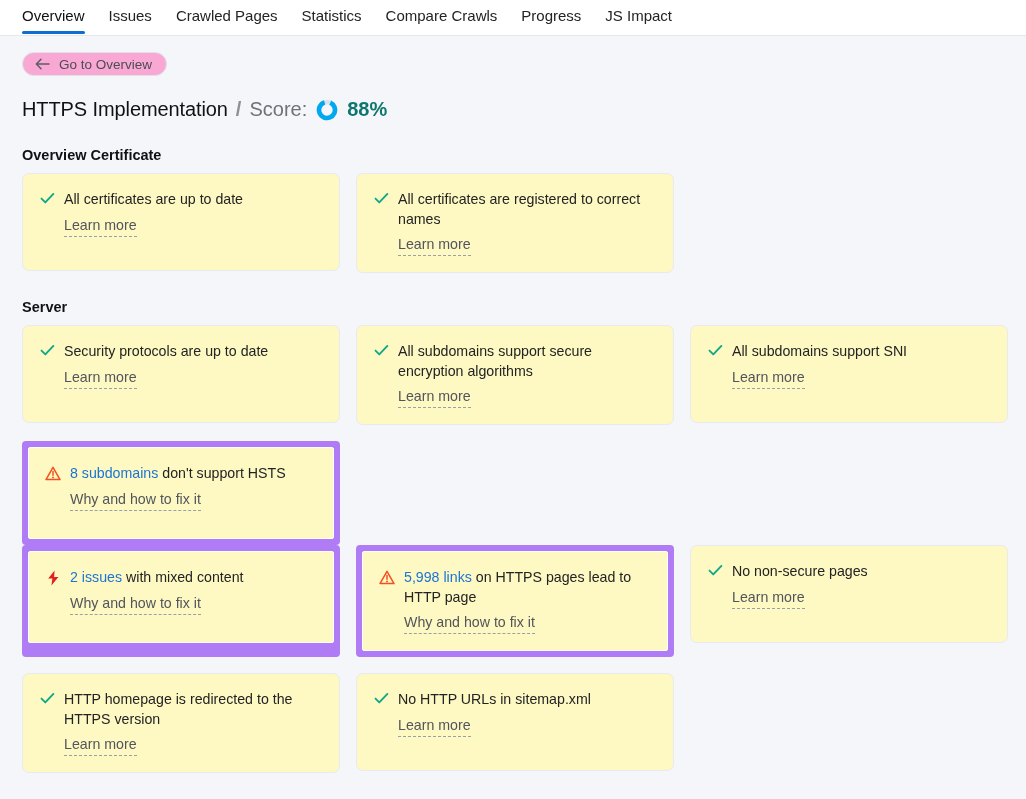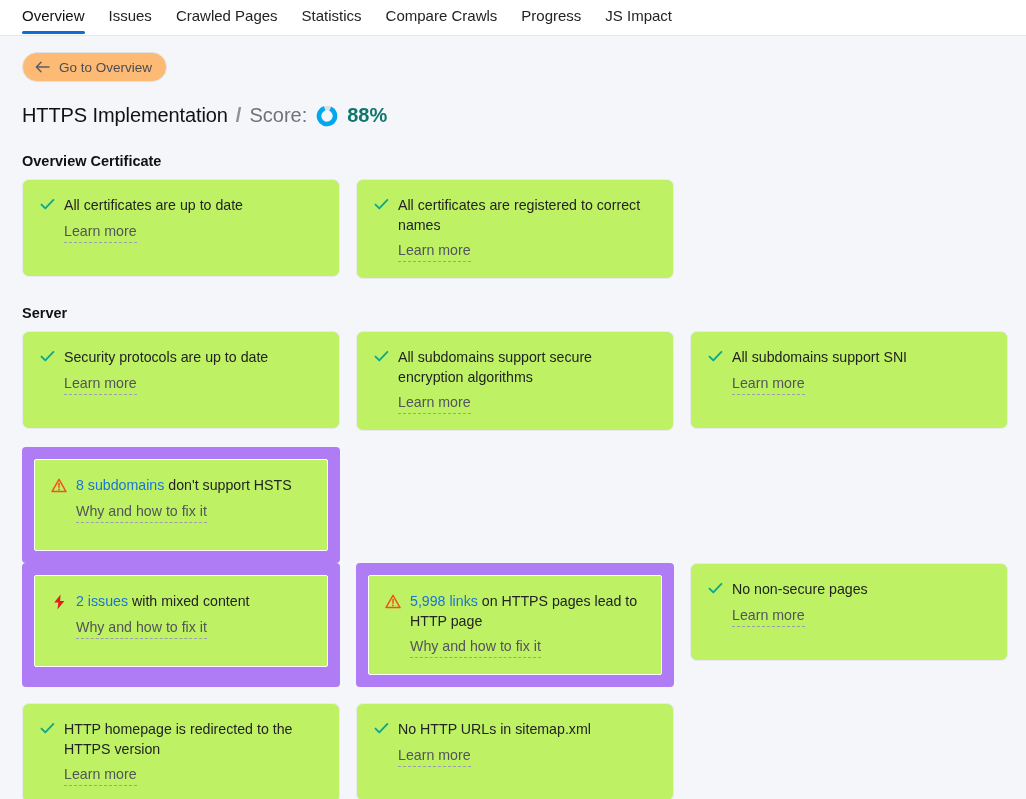--- a/index.html
+++ b/index.html
@@ -59,23 +59,23 @@
     padding: 16px 18px 0 22px;
     background: #f5f6fa;
     height: calc(799px - 36px);
   }
 
   
   .back-btn {
     display: inline-flex;
     align-items: center;
     gap: 9px;
-    height: 30px;
+    height: 24px;
     padding: 0 14px 0 12px;
-    background: #fdba74;
+    background: #f9a8d4;
     border: 1px solid #dfe2e8;
     border-radius: 16px;
     font-size: 13.5px;
     color: #4b4d55;
     cursor: pointer;
     white-space: nowrap;
   }
   .back-btn .arrow { display: inline-flex; align-items: center; }
 
   
@@ -107,35 +107,35 @@
   
   .grid {
     display: grid;
     grid-template-columns: repeat(3, 318px);
     gap: 16px 16px;
   }
 
   .slot { position: relative; }
 
   .card {
-    background: #bef264;
+    background: #fef9c3;
     border: 1px solid #e8eaee;
     border-radius: 7px;
     padding: 16px 18px 16px 16px;
     min-height: 98px;
     display: flex;
     gap: 9px;
     align-items: flex-start;
   }
 
   
   .slot.highlight {
     border: 4px solid #b07cf5;
     border-radius: 4px;
-    padding: 8px;
+    padding: 2px;
     background: #b07cf5;
   }
   .slot.highlight .card {
     border-radius: 2px;
     border-color: #ffffff;
     min-height: 92px;
   }
 
   .ico {
     flex: 0 0 auto;

